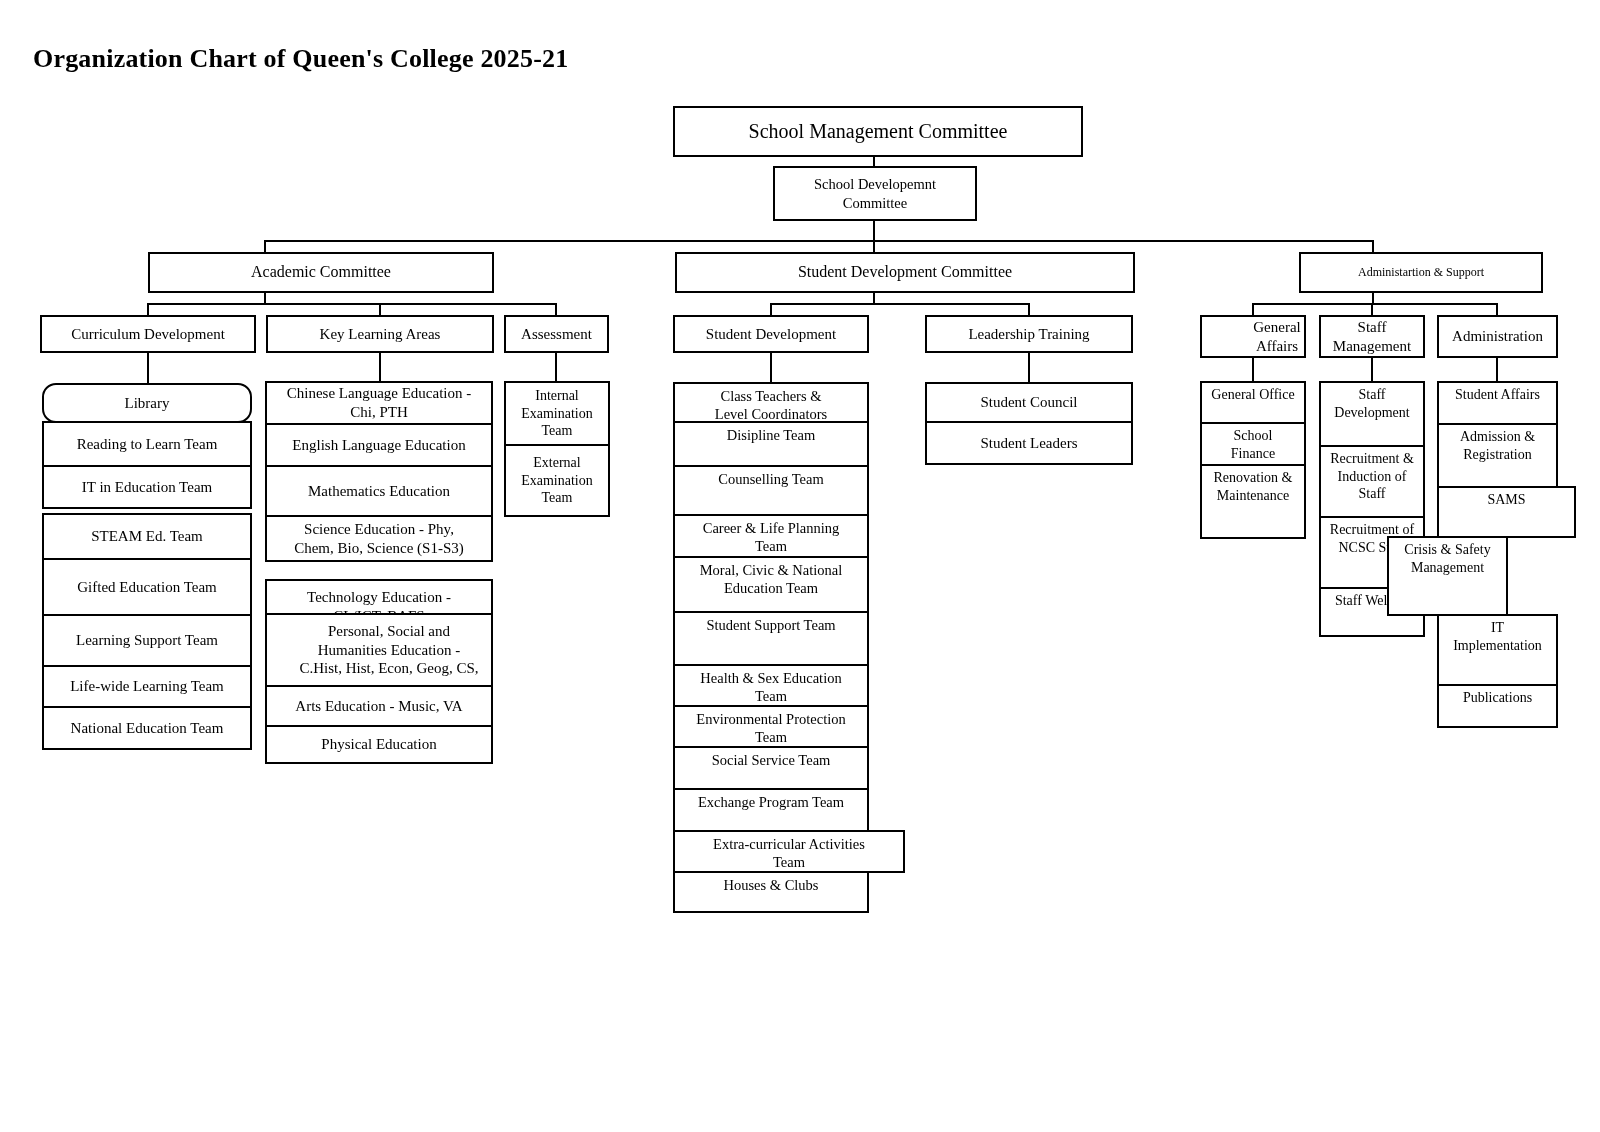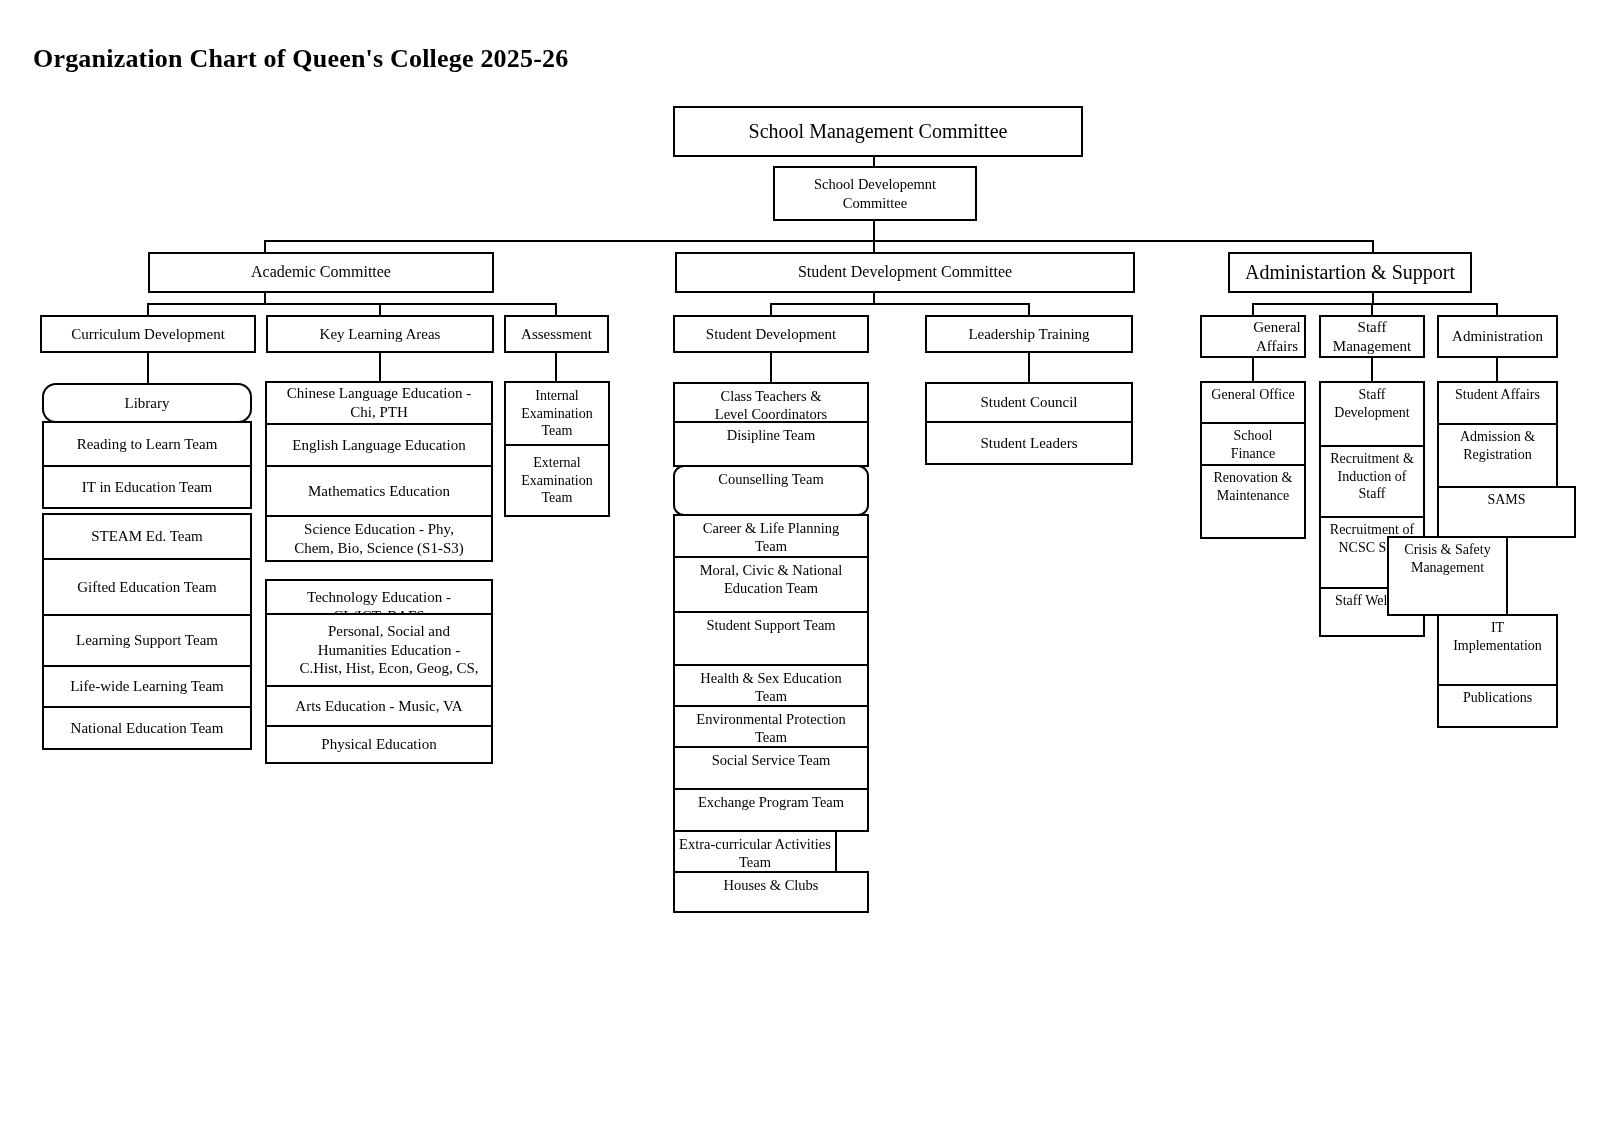--- a/index.html
+++ b/index.html
@@ -22,21 +22,21 @@
     display:flex;align-items:center;justify-content:center;
     text-align:center;white-space:pre-line;line-height:1.26;
   }
   .box.top{align-items:flex-start;padding-top:3px;}
   .hline,.vline{position:absolute;background:#000;}
 </style>
 </head>
 <body>
 
 <div id="canvas">
-  <div id="page-title">Organization Chart of Queen's College 2025-26</div>
+  <div id="page-title">Organization Chart of Queen's College 2025-21</div>
   <div id="chart">
       <div class="box" style="left: 673px; top: 106px; width: 410px; height: 51px; font-size: 20px;">School Management Committee</div>
       <div class="box" style="left: 773px; top: 166px; width: 204px; height: 55px; font-size: 14.5px;">School Developemnt
 Committee</div>
       <div class="vline" style="left: 873px; top: 157px; width: 2px; height: 9px; background: rgb(0, 0, 0);"></div>
       <div class="vline" style="left: 873px; top: 221px; width: 2px; height: 31px; background: rgb(0, 0, 0);"></div>
       <div class="hline" style="left: 264px; top: 240px; width: 1110px; height: 2px; background: rgb(0, 0, 0);"></div>
       <div class="vline" style="left: 264px; top: 241px; width: 2px; height: 11px; background: rgb(0, 0, 0);"></div>
       <div class="vline" style="left: 1372px; top: 241px; width: 2px; height: 11px; background: rgb(0, 0, 0);"></div>
       <div class="box" style="left: 148px; top: 252px; width: 346px; height: 41px; font-size: 16px;">Academic Committee</div>
@@ -80,41 +80,41 @@
 Team</div>
       <div class="box" style="left: 675px; top: 252px; width: 460px; height: 41px; font-size: 16px;">Student Development Committee</div>
       <div class="vline" style="left: 873px; top: 293px; width: 2px; height: 11px; background: rgb(0, 0, 0);"></div>
       <div class="hline" style="left: 770px; top: 303px; width: 260px; height: 2px; background: rgb(0, 0, 0);"></div>
       <div class="box" style="left: 673px; top: 315px; width: 196px; height: 38px; font-size: 15px;">Student Development</div>
       <div class="vline" style="left: 770px; top: 304px; width: 2px; height: 11px; background: rgb(0, 0, 0);"></div>
       <div class="vline" style="left: 770px; top: 353px; width: 2px; height: 29px; background: rgb(0, 0, 0);"></div>
       <div class="box top" style="left: 673px; top: 382px; width: 196px; height: 41px; font-size: 14.5px;">Class Teachers &amp;
 Level Coordinators</div>
       <div class="box top" style="left: 673px; top: 421px; width: 196px; height: 46px; font-size: 14.5px;">Disipline Team</div>
-      <div class="box top" style="left: 673px; top: 465px; width: 196px; height: 51px; font-size: 14.5px; border-radius: 11px;">Counselling Team</div>
+      <div class="box top" style="left: 673px; top: 465px; width: 196px; height: 51px; font-size: 14.5px;">Counselling Team</div>
       <div class="box top" style="left: 673px; top: 514px; width: 196px; height: 44px; font-size: 14.5px;">Career &amp; Life Planning
 Team</div>
       <div class="box top" style="left: 673px; top: 556px; width: 196px; height: 57px; font-size: 14.5px;">Moral, Civic &amp; National
 Education Team</div>
       <div class="box top" style="left: 673px; top: 611px; width: 196px; height: 55px; font-size: 14.5px;">Student Support Team</div>
       <div class="box top" style="left: 673px; top: 664px; width: 196px; height: 43px; font-size: 14.5px;">Health &amp; Sex Education
 Team</div>
       <div class="box top" style="left: 673px; top: 705px; width: 196px; height: 43px; font-size: 14.5px;">Environmental Protection
 Team</div>
       <div class="box top" style="left: 673px; top: 746px; width: 196px; height: 44px; font-size: 14.5px;">Social Service Team</div>
       <div class="box top" style="left: 673px; top: 788px; width: 196px; height: 44px; font-size: 14.5px;">Exchange Program Team</div>
-      <div class="box top" style="left: 673px; top: 830px; width: 164px; height: 43px; font-size: 14.5px;">Extra-curricular Activities
+      <div class="box top" style="left: 673px; top: 830px; width: 232px; height: 43px; font-size: 14.5px;">Extra-curricular Activities
 Team</div>
       <div class="box top" style="left: 673px; top: 871px; width: 196px; height: 42px; font-size: 14.5px;">Houses &amp; Clubs</div>
       <div class="box" style="left: 925px; top: 315px; width: 208px; height: 38px; font-size: 15px;">Leadership Training</div>
       <div class="vline" style="left: 1028px; top: 304px; width: 2px; height: 11px; background: rgb(0, 0, 0);"></div>
       <div class="vline" style="left: 1028px; top: 353px; width: 2px; height: 29px; background: rgb(0, 0, 0);"></div>
       <div class="box" style="left: 925px; top: 382px; width: 208px; height: 41px; font-size: 15px;">Student Council</div>
       <div class="box" style="left: 925px; top: 421px; width: 208px; height: 44px; font-size: 15px;">Student Leaders</div>
-      <div class="box" style="left: 1228px; top: 252px; width: 244px; height: 41px; font-size: 20px;">Administartion &amp; Support</div>
+      <div class="box" style="left: 1299px; top: 252px; width: 244px; height: 41px; font-size: 12px;">Administartion &amp; Support</div>
       <div class="vline" style="left: 1372px; top: 293px; width: 2px; height: 11px; background: rgb(0, 0, 0);"></div>
       <div class="hline" style="left: 1252px; top: 303px; width: 246px; height: 2px; background: rgb(0, 0, 0);"></div>
       <div class="box" style="left: 1200px; top: 315px; width: 106px; height: 43px; font-size: 15px; padding-left: 48px;">General
 Affairs</div>
       <div class="vline" style="left: 1252px; top: 304px; width: 2px; height: 11px; background: rgb(0, 0, 0);"></div>
       <div class="vline" style="left: 1252px; top: 358px; width: 2px; height: 23px; background: rgb(0, 0, 0);"></div>
       <div class="box top" style="left: 1200px; top: 381px; width: 106px; height: 43px; font-size: 14px;">General Office</div>
       <div class="box top" style="left: 1200px; top: 422px; width: 106px; height: 44px; font-size: 14px;">School
 Finance</div>
       <div class="box top" style="left: 1200px; top: 464px; width: 106px; height: 75px; font-size: 14px;">Renovation &amp;

